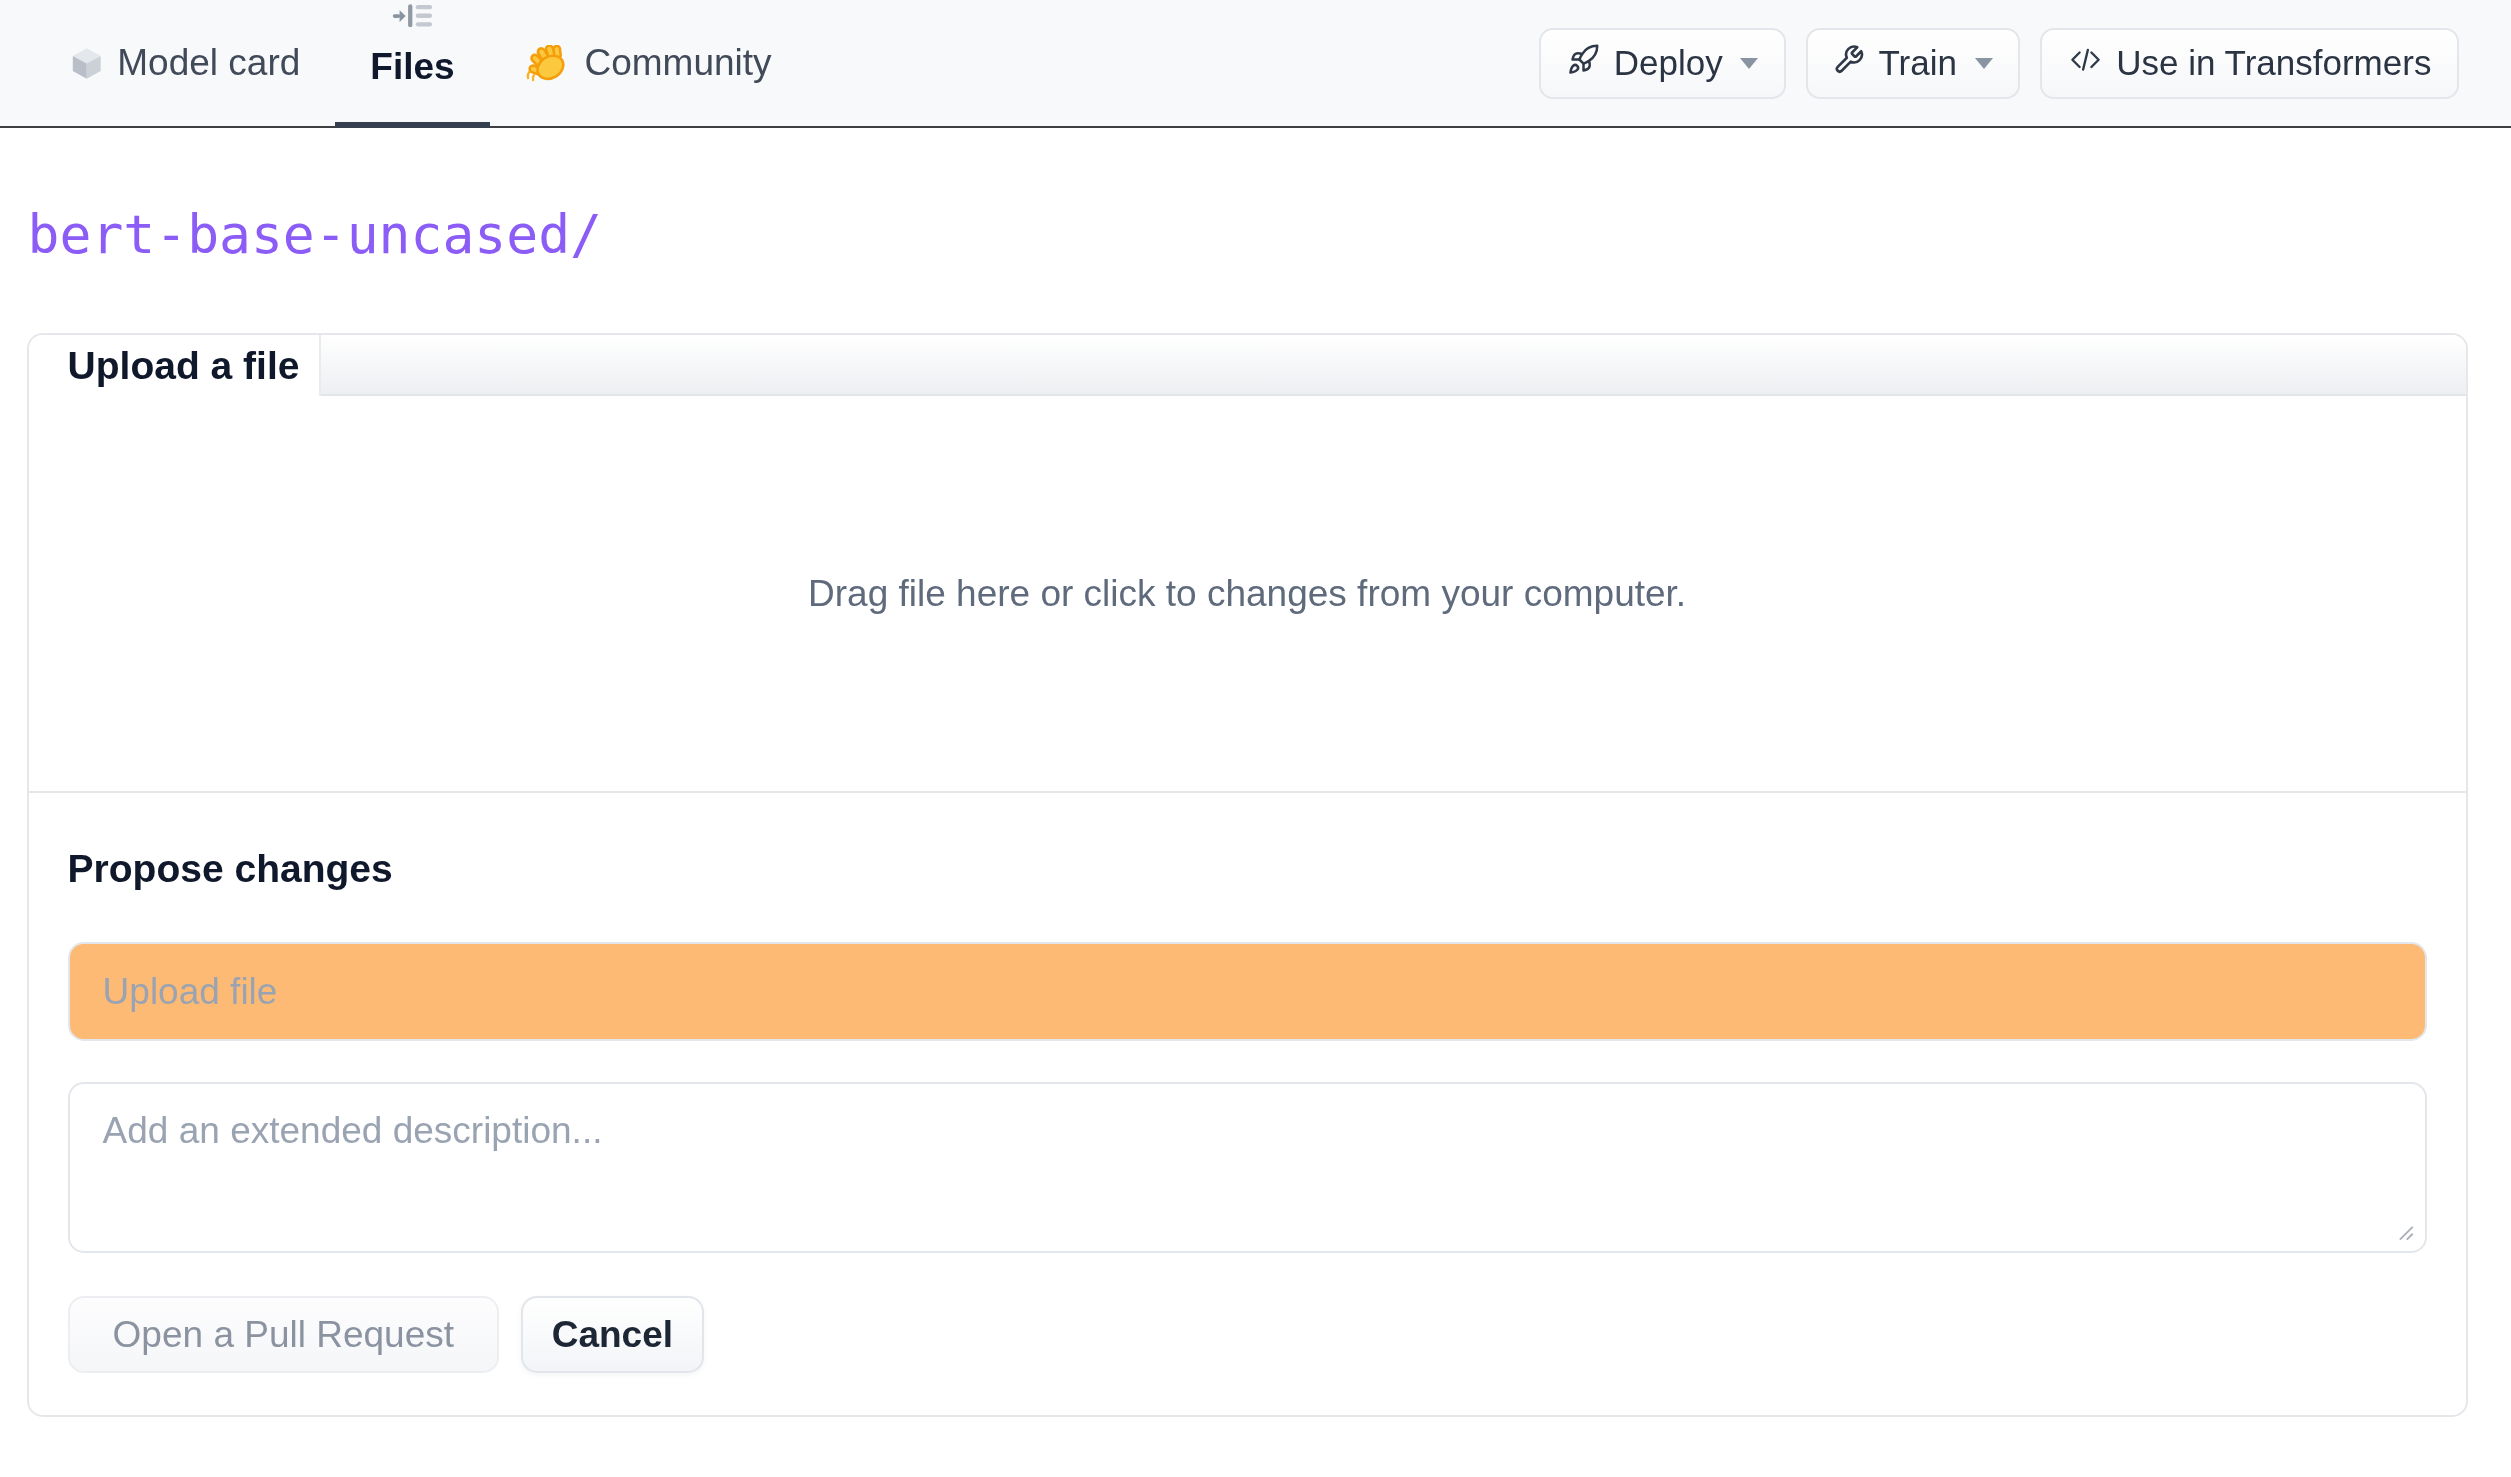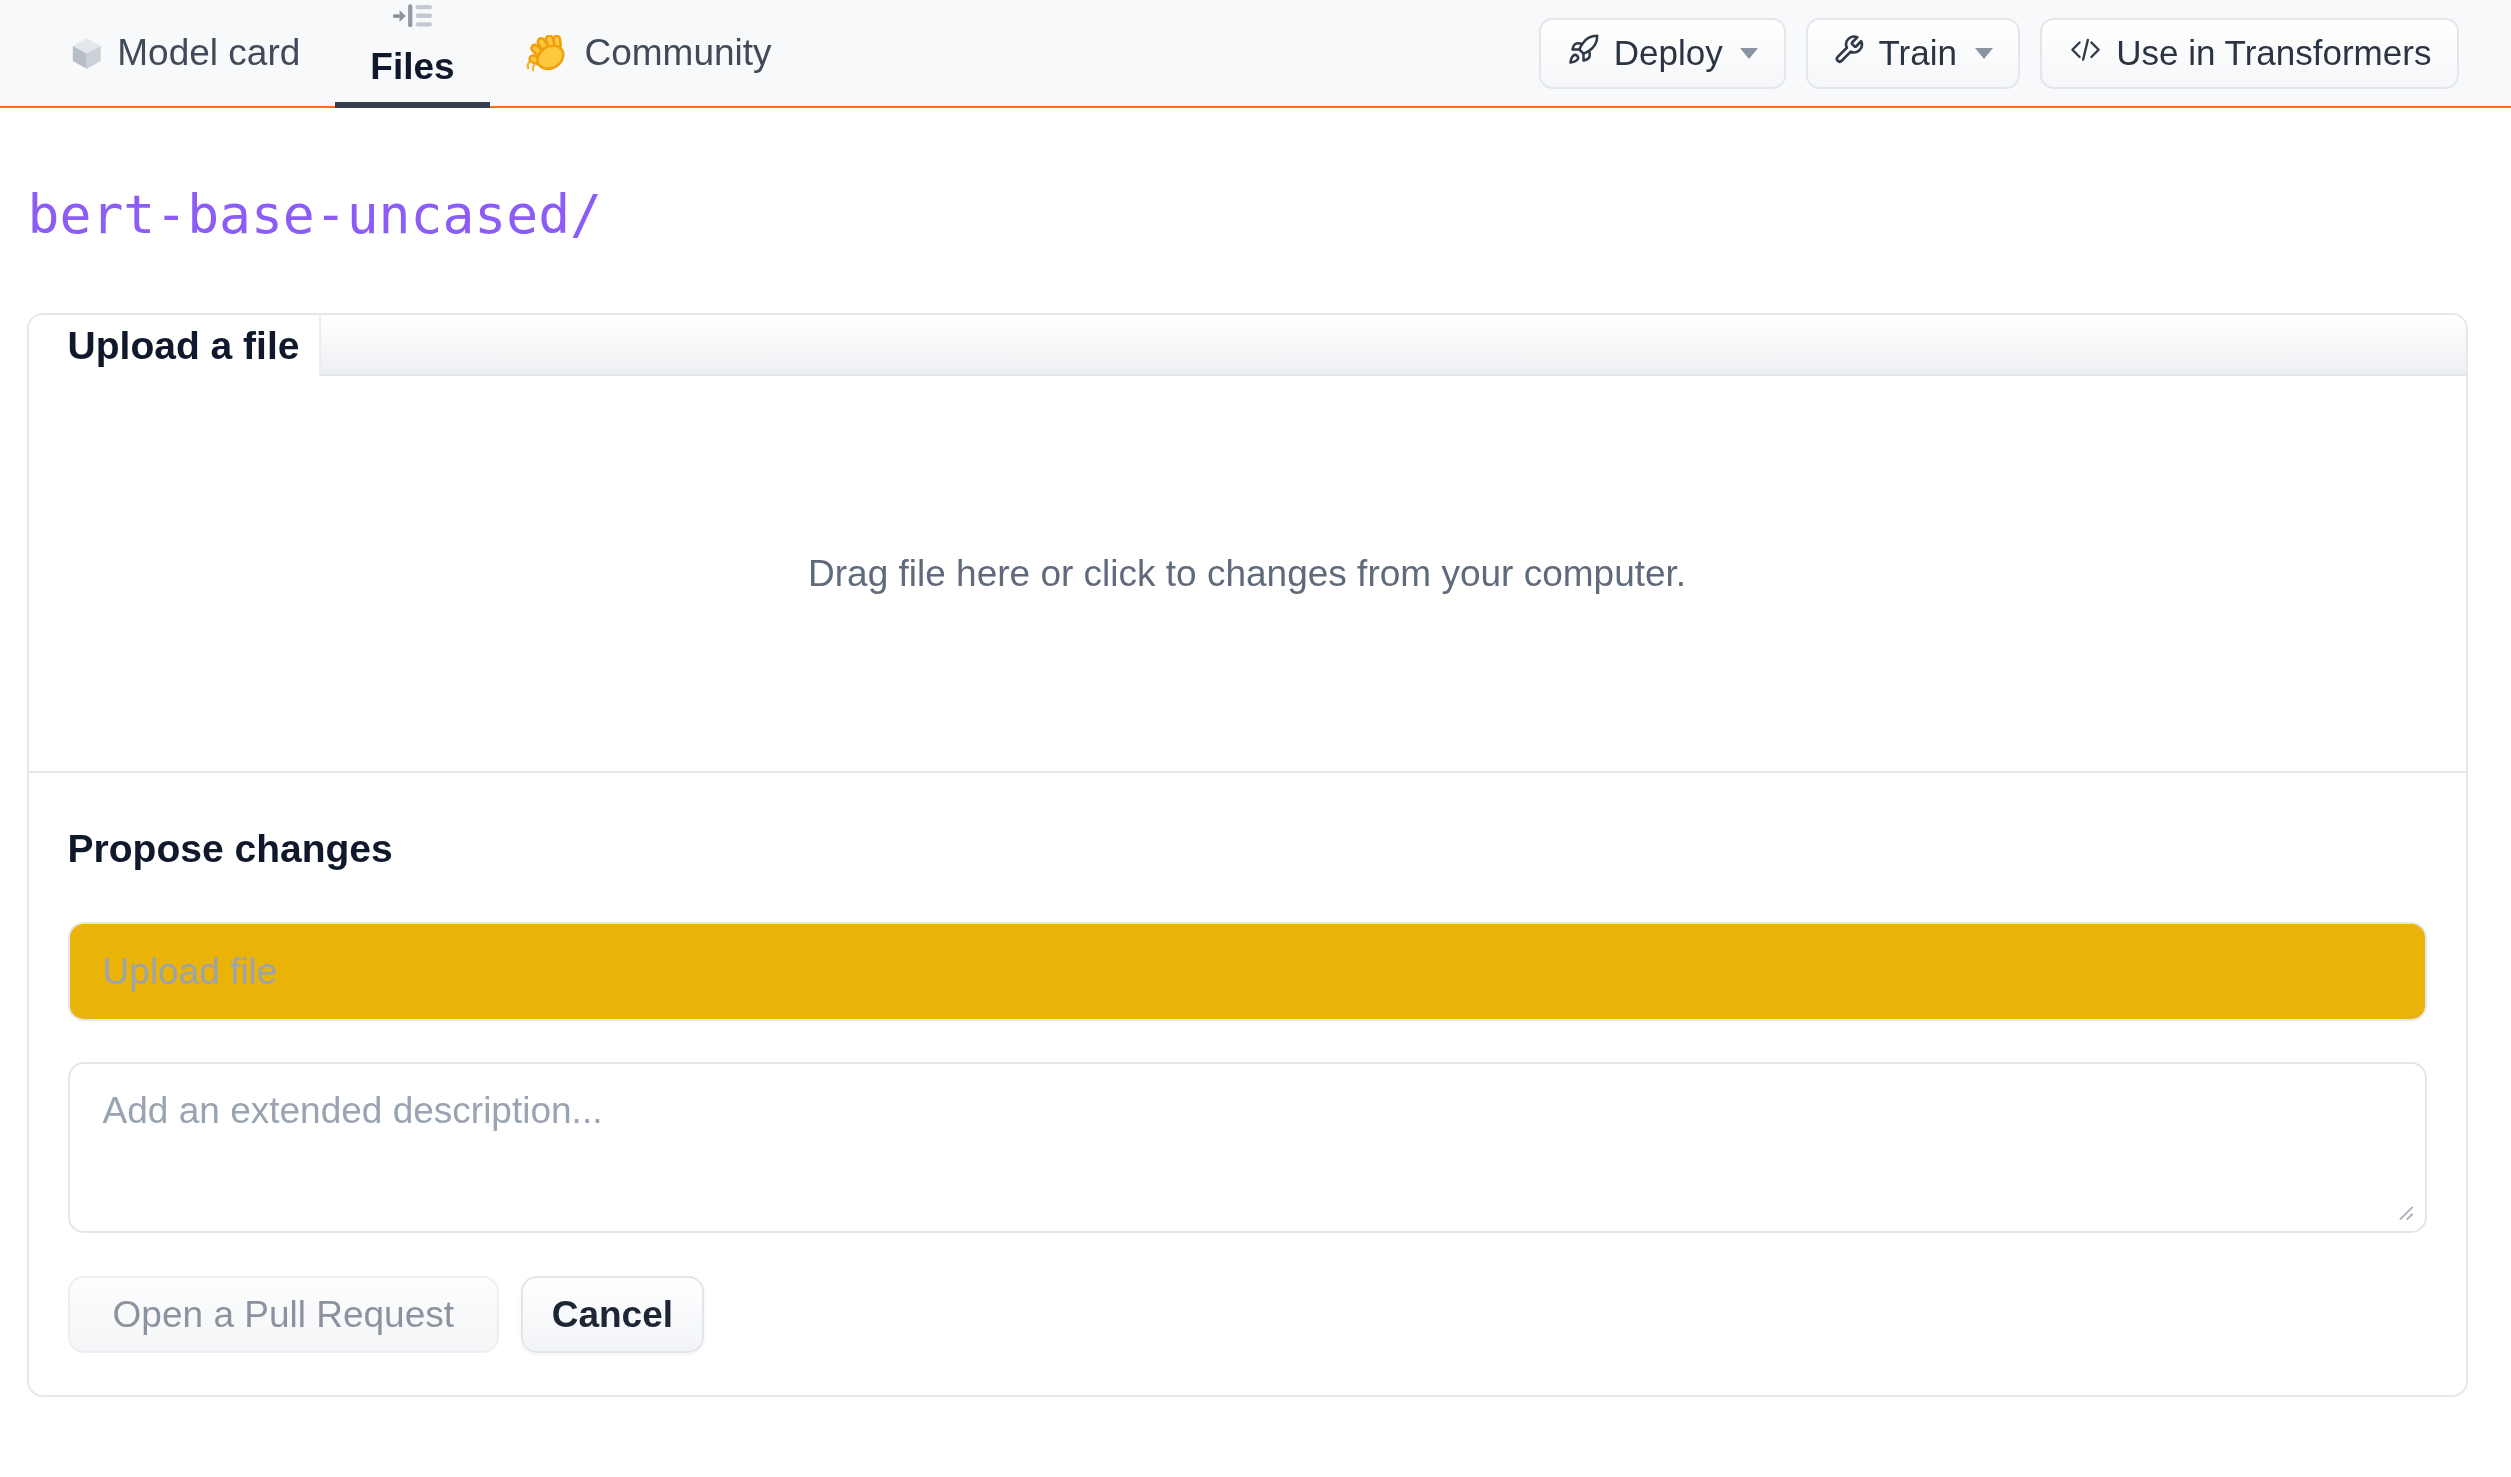--- a/index.html
+++ b/index.html
@@ -1,20 +1,20 @@
 <!DOCTYPE html>
 <html><head>
 <meta charset="utf-8">
 <style>
   * { margin:0; padding:0; box-sizing:border-box; }
   html,body { width:2512px; height:1478px; background:#ffffff;
               font-family:"Liberation Sans", sans-serif; overflow:hidden; }
 
   
-  .nav { height:108px; background:#f8f9fb; border-bottom:2px solid #f97316;
+  .nav { height:128px; background:#f8f9fb; border-bottom:2px solid #404040;
          display:flex; align-items:stretch; padding:0 53px 0 36px; }
   .tabs { display:flex; align-items:stretch; }
   .tab { display:flex; align-items:center; gap:14.8px; padding:0 35px;
          font-size:37px; color:#414a59; position:relative; cursor:pointer; }
   .tab .ticon { display:flex; align-items:center; }
   .tab.active { font-weight:700; color:#10182b;flex-direction:column; }
   .tab.active::after { content:""; position:absolute; left:0; right:0; bottom:-2px;
                        height:5.9px; background:#353f4f; }
   .nav-actions { margin-left:auto; display:flex; align-items:center; gap:19.7px; }
   .nav-btn { display:flex; align-items:center; gap:13.8px; height:71px; padding:0 25.6px;
@@ -39,21 +39,21 @@
   .tabbar-rest { flex:1; background:linear-gradient(#ffffff,#edeff2);
                  border-bottom:2px solid #e2e5e9; }
   .dropzone { height:397px; display:flex; align-items:center; justify-content:center;
               border-bottom:2px solid #e5e7eb; cursor:pointer; background:#ffffff; }
   .drop-text { font-size:37px; color:#5f6b7c; }
 
   .propose { padding:54px 39px 42px; }
   .propose h3 { font-size:39px; font-weight:700; color:#10182b; margin-bottom:51px; }
   .file-input { display:block; width:100%; height:99px; border:2px solid #e3e7ec;
                 border-radius:15.8px; padding:0 33px; font-size:37px; color:#111827;
-                background:#eab308; outline:none; margin-bottom:41px;
+                background:#fdba74; outline:none; margin-bottom:41px;
                 font-family:"Liberation Sans", sans-serif; }
   .ta-wrap { position:relative; margin-bottom:43px; }
   .ta-wrap textarea { display:block; width:100%; height:171px; border:2px solid #e3e7ec;
                 border-radius:15.8px; padding:25.6px 33px; font-size:37px; color:#ec4899;
                 resize:none; outline:none; background:#ffffff;
                 font-family:"Liberation Sans", sans-serif; }
   .file-input::placeholder, .ta-wrap textarea::placeholder { color:#9aa3b2; }
   .grip { position:absolute; right:9.9px; bottom:9.9px; }
 
   .btn-row { display:flex; gap:21.7px; }

